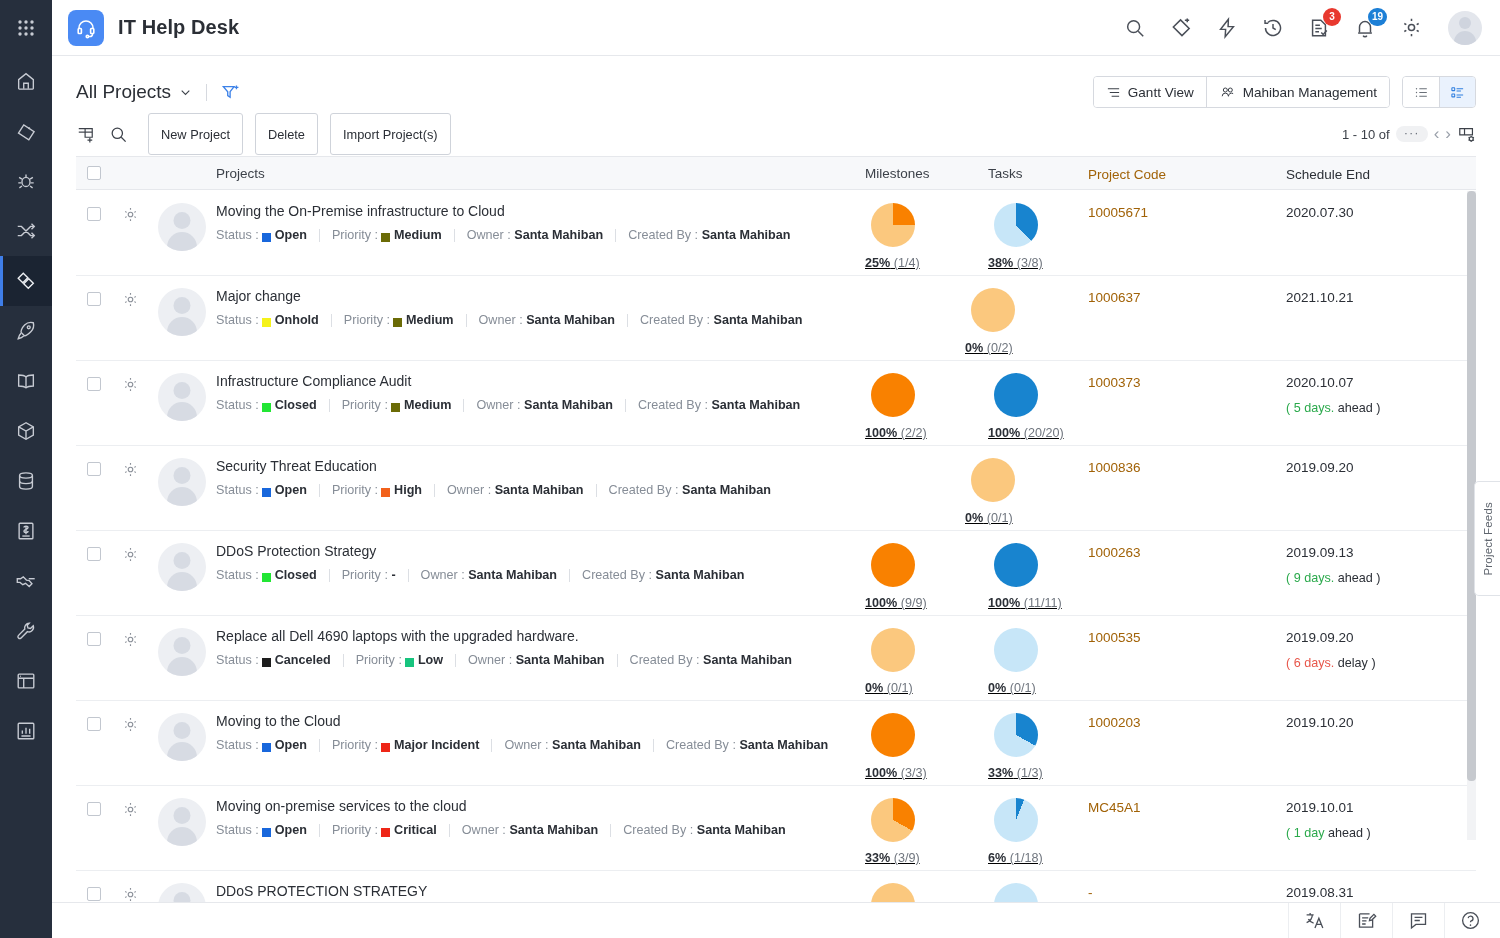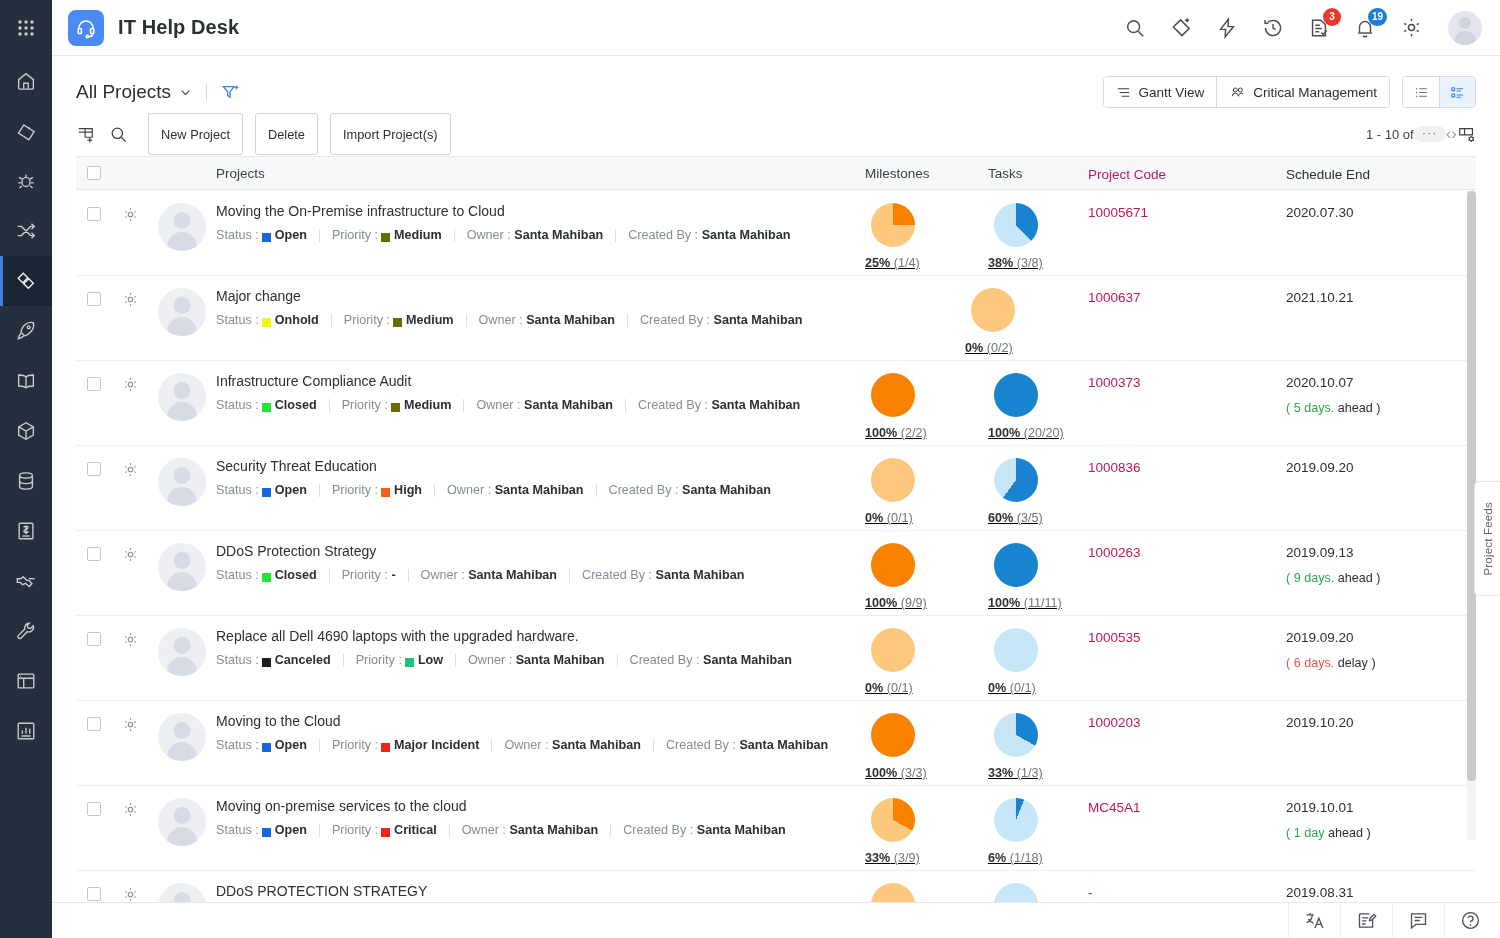--- a/index.html
+++ b/index.html
@@ -126,21 +126,21 @@
   .btn {
     height: 42px; padding: 0 12px; background: #fff;
     border: 1px solid #cfd3da; border-radius: 3px;
     font-size: 12.8px; color: #2b2f36; cursor: pointer;
     font-family: inherit; display: flex; align-items: center;
   }
   #toolbar-2-left { display: flex; align-items: center; gap: 14px; }
   #toolbar-2-left .btn { margin-left: 0; }
   #toolbar-2-buttons { display: flex; gap: 12px; margin-left: 6px; }
   #pager {
-    margin-left: auto; display: flex; align-items: center; gap: 0;
+    margin-left: auto; display: flex; align-items: center; gap: 6px;
     font-size: 13px; color: #3c4149;
   }
   #pager-ellipsis {
     background: #f0f1f3; border-radius: 10px; padding: 1px 8px 3px;
     font-size: 13px; color: #6c727c; letter-spacing: 1px; line-height: 12px; cursor: pointer;
   }
   .pg-arrow { color: #9aa0aa; font-size: 17px; cursor: pointer; user-select: none; }
 
   
   #table-wrap {
@@ -162,21 +162,21 @@
     border-bottom: 1px solid #eceef1;
     min-height: 85px; padding-top: 12px;
     background: #fff;
   }
   .c-check   { width: 36px; flex: 0 0 36px; display: flex; justify-content: center; padding-top: 4px; }
   .c-gear    { width: 36px; flex: 0 0 36px; display: flex; justify-content: center; padding-top: 3px; }
   .c-avatar  { width: 68px; flex: 0 0 68px; display: flex; justify-content: center; }
   .c-proj    { flex: 1 1 auto; min-width: 0; padding-right: 10px; }
   .c-ms      { width: 123px; flex: 0 0 123px; }
   .c-tasks   { width: 100px; flex: 0 0 100px; }
-  .c-code    { width: 198px; flex: 0 0 198px; font-size: 13.5px; color: #be185d; padding-top: 2px; }
+  .c-code    { width: 198px; flex: 0 0 198px; font-size: 13.5px; color: #a16207; padding-top: 2px; }
   .c-end     { width: 190px; flex: 0 0 190px; font-size: 13.5px; color: #2b2f36; padding-top: 2px; }
 
   #table-head .c-proj { padding-left: 0; }
   #table-head .c-check { padding-top: 0; }
 
   .chk {
     width: 14px; height: 14px; border: 1px solid #c2c7cf; border-radius: 2px;
     background: #fff; cursor: pointer;
   }
   .avatar-sm {
@@ -447,21 +447,21 @@
           </svg>
           <span>Gantt View</span>
         </button>
         <button class="seg-btn">
           <svg width="17" height="15" viewBox="0 0 24 24" fill="none" stroke="#3c4149" stroke-width="1.6">
             <circle cx="8.5" cy="8" r="3.2"></circle>
               <path d="M3.5 18a5 5 0 0 1 10 0"></path>
             <circle cx="16.5" cy="8" r="3.2"></circle>
               <path d="M13.5 18a5 5 0 0 1 7.5-4.3"></path>
           </svg>
-          <span>Critical Management</span>
+          <span>Mahiban Management</span>
         </button>
       </div>
       <div class="view-toggle">
         <button class="vt-btn">
           <svg width="17" height="15" viewBox="0 0 24 24" fill="none" stroke="#6a7078" stroke-width="1.7">
             <path d="M8.5 6h12M8.5 12h12M8.5 18h12"></path>
             <circle cx="4" cy="6" r="1.1" fill="#6a7078" stroke="none"></circle>
             <circle cx="4" cy="12" r="1.1" fill="#6a7078" stroke="none"></circle>
             <circle cx="4" cy="18" r="1.1" fill="#6a7078" stroke="none"></circle>
           </svg>
@@ -723,26 +723,20 @@
                 <span class="meta-val">Santa Mahiban</span>
               </span>
             </div>
           </div>
           <div class="c-ms">
             <div class="pie-cell">
               <div class="pie" style="background:#fbc87e"></div>
               <div class="pie-label"><b>0%</b> (0/1)</div>
             </div>
           </div>
-          <div class="c-tasks">
-            <div class="pie-cell">
-              <div class="pie" style="background:conic-gradient(#1884cf 0deg 216deg, #c7e6f8 216deg 360deg)"></div>
-              <div class="pie-label"><b>60%</b> (3/5)</div>
-            </div>
-          </div>
           <div class="c-code">1000836</div>
           <div class="c-end"><span>2019.09.20</span></div>
         </div>
         <div class="row">
           <div class="c-check">
             <span class="chk"></span>
           </div>
           <div class="c-gear">
             <svg width="17" height="17" viewBox="0 0 24 24" fill="none" stroke="#8b9099" stroke-width="1.6">
               <circle cx="12" cy="12" r="3.2"></circle>

